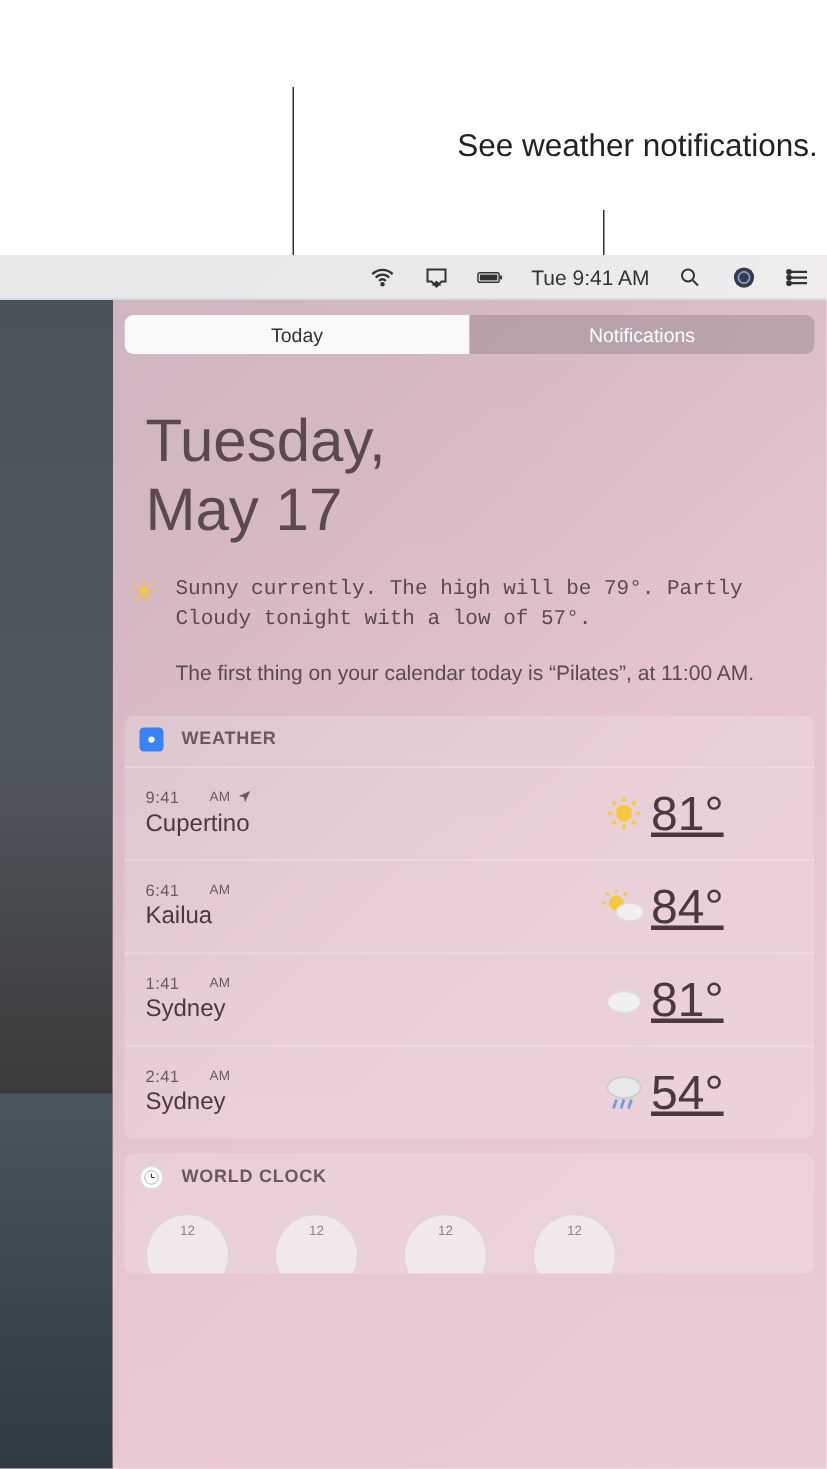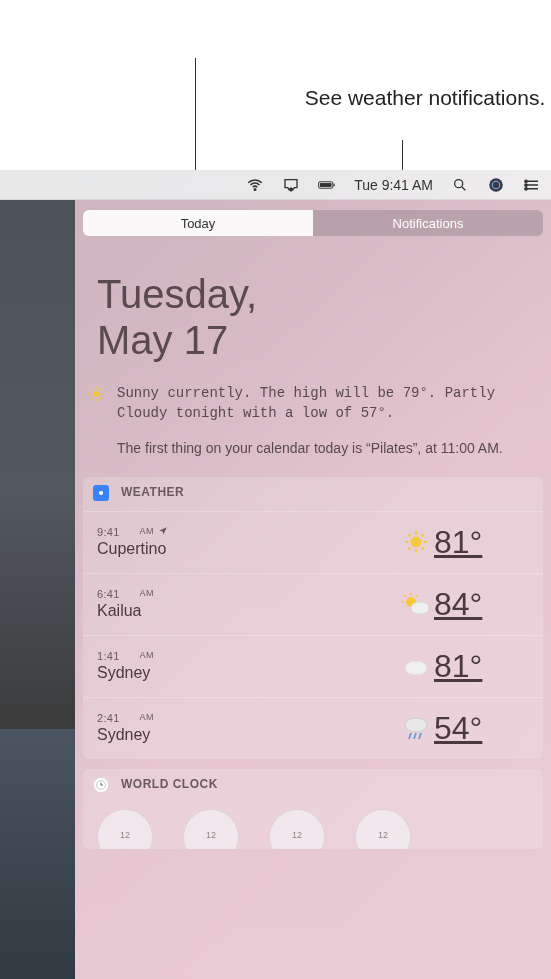--- a/index.html
+++ b/index.html
@@ -206,21 +206,21 @@
   .clockcircle {
     position: absolute;
     top: 0;
     width: 56px; height: 56px;
     border-radius: 50%;
     background: #f0e8ec;
     border: 1px solid rgba(0,0,0,0.08);
   }
   .clocknum {
     position: absolute;
-    top: 21px;
+    top: 6px;
     left: 50%;
     transform: translateX(-50%);
     font-size: 9px;
     color: #888;
   }
 </style>
 </head>
 <body>
 
 <div class="callouts">

